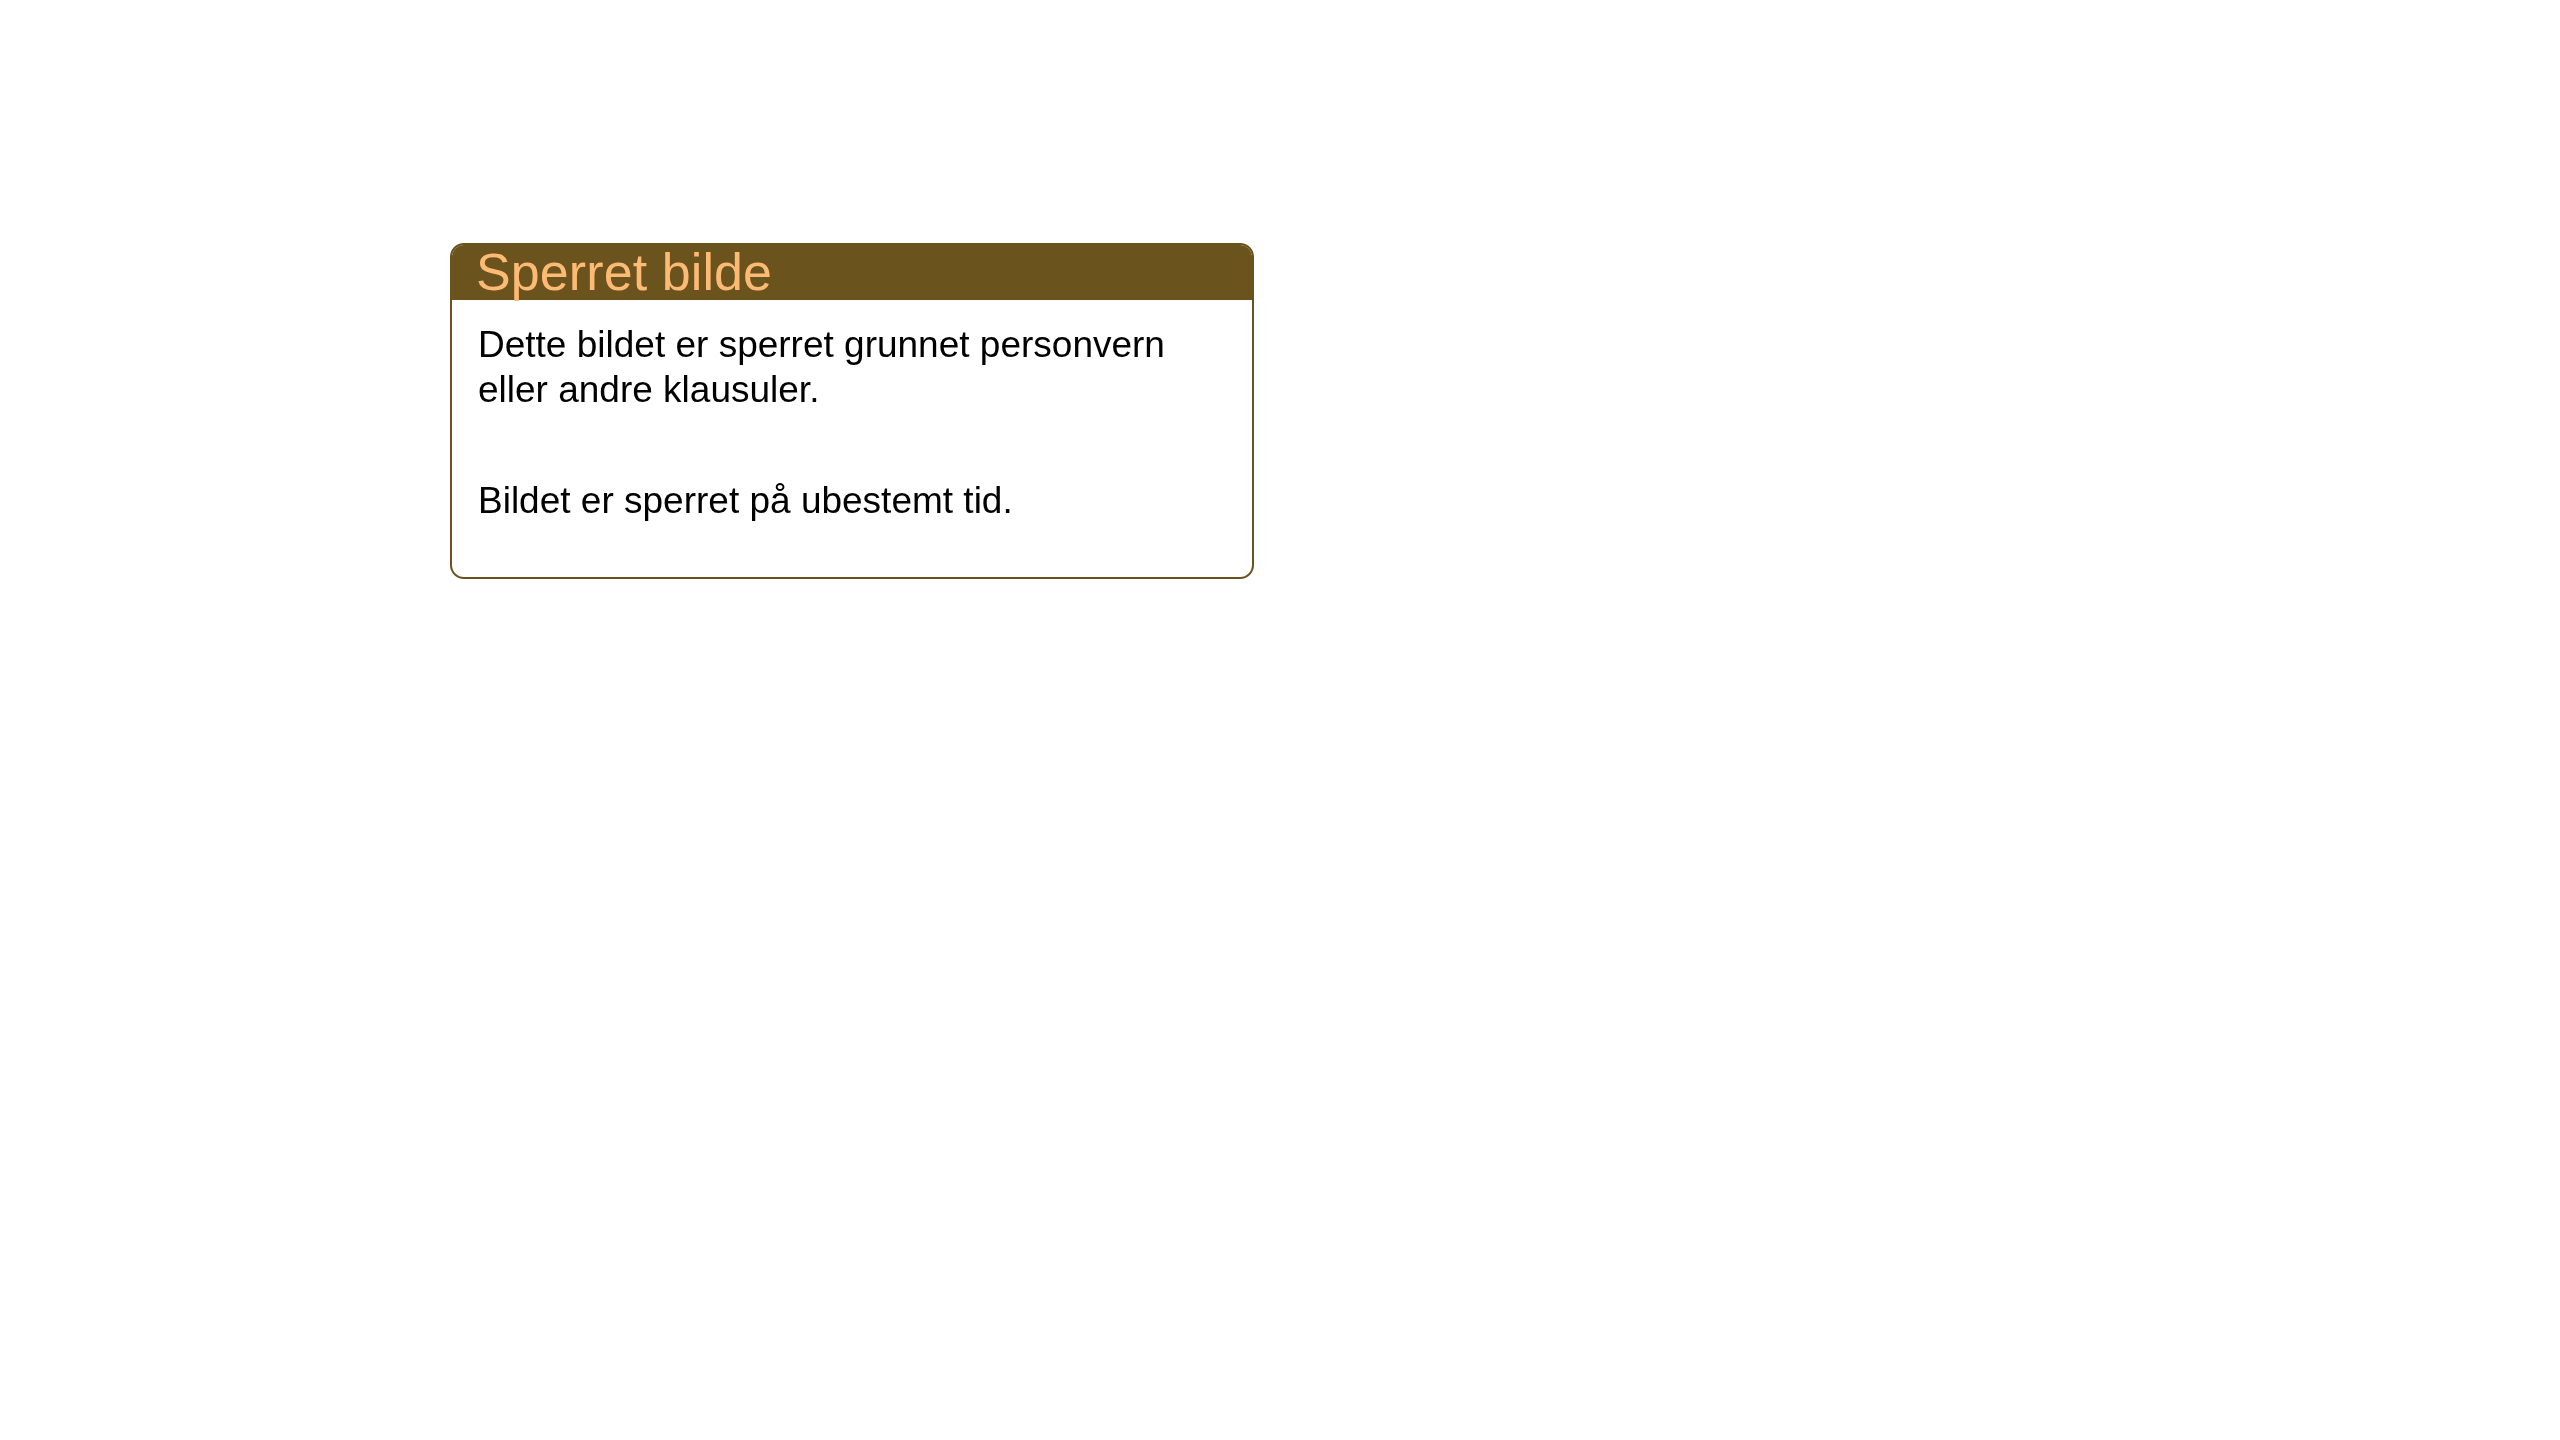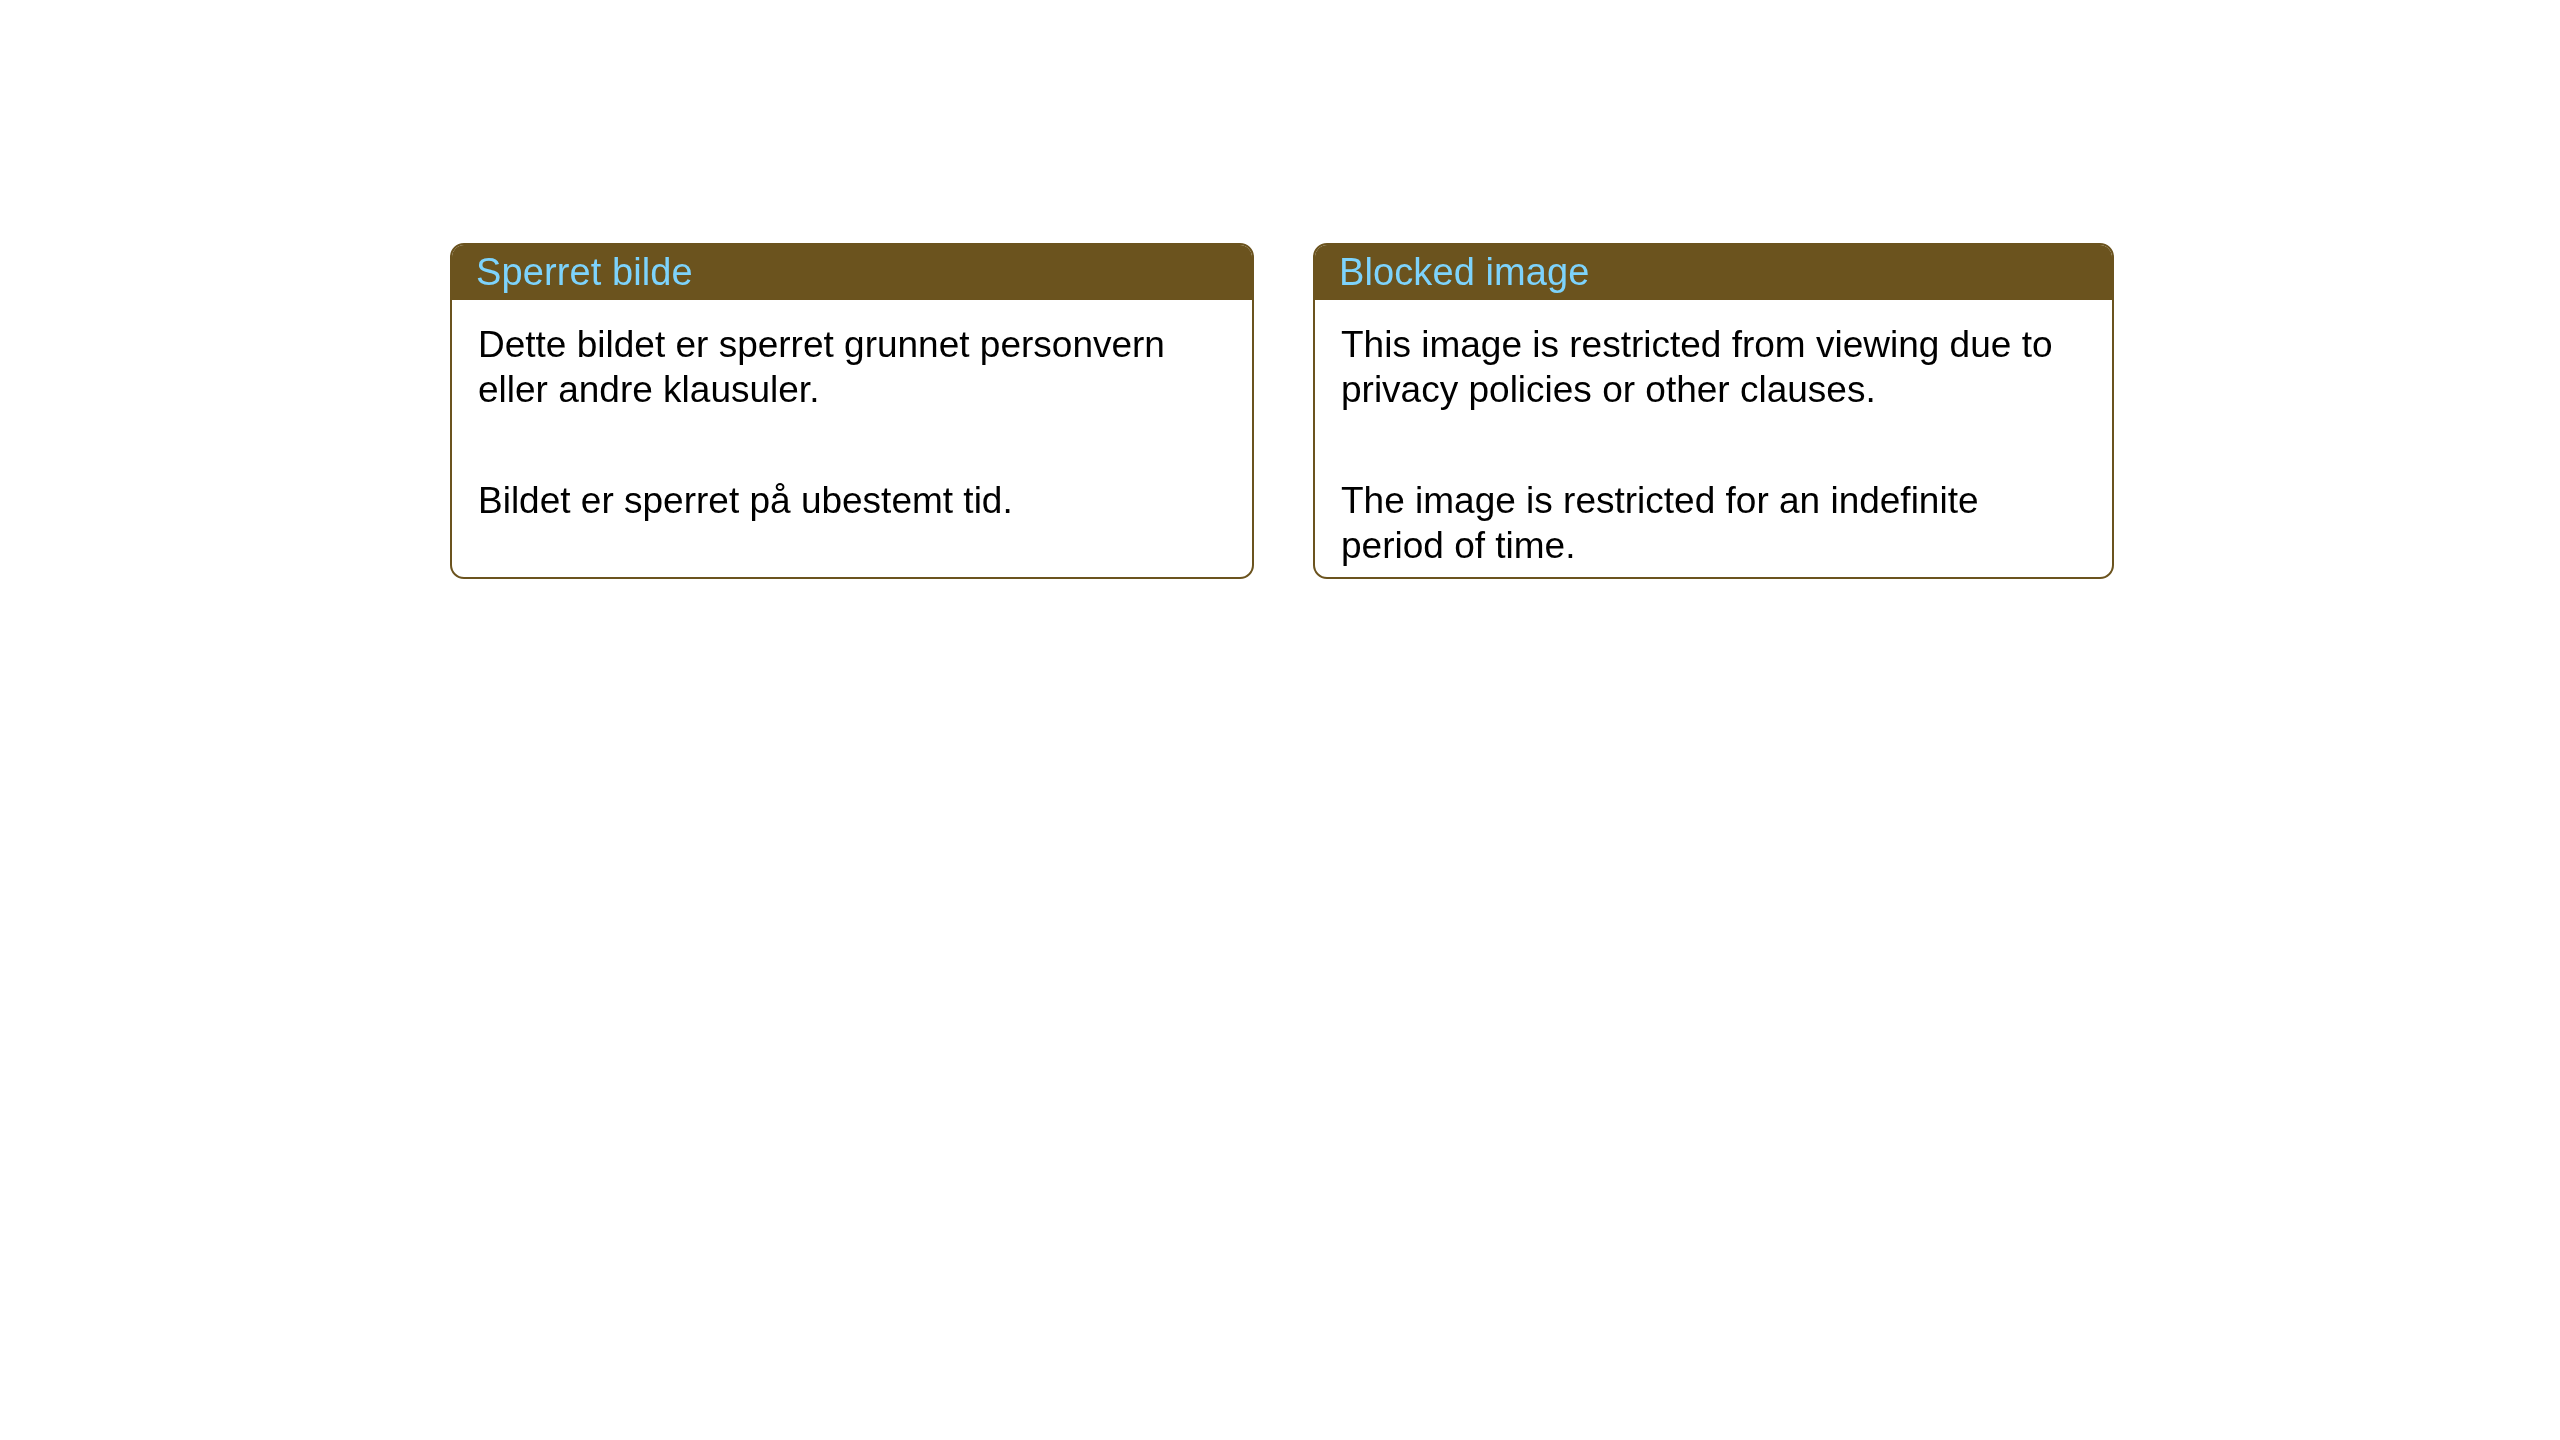--- a/index.html
+++ b/index.html
@@ -51,22 +51,22 @@
     background: #6b531e;
     margin: -2px -2px 0 -2px;
     border-top-left-radius: 12px;
     border-top-right-radius: 12px;
     display: flex;
     align-items: center;
     padding: 0 0 0 26px;
   }
 
   .panel-title {
-    color: #7dd3fc;
-    font-size: 38px;
+    color: #fdba74;
+    font-size: 52px;
     font-weight: 400;
     line-height: 46px;
     letter-spacing: 0.1px;
     white-space: nowrap;
   }
 
   .panel-body {
     padding: 22px 26px 0 26px;
   }
 
@@ -94,23 +94,14 @@
   <section class="notice-panel" id="panel-no">
     <div class="panel-header">
       <h1 class="panel-title">Sperret bilde</h1>
     </div>
     <div class="panel-body">
       <p class="panel-paragraph">Dette bildet er sperret grunnet personvern eller andre klausuler.</p>
       <p class="panel-paragraph">Bildet er sperret på ubestemt tid.</p>
     </div>
   </section>
 
-  <section class="notice-panel" id="panel-en">
-    <div class="panel-header">
-      <h1 class="panel-title">Blocked image</h1>
-    </div>
-    <div class="panel-body">
-      <p class="panel-paragraph">This image is restricted from viewing due to privacy policies or other clauses.</p>
-      <p class="panel-paragraph">The image is restricted for an indefinite period of time.</p>
-    </div>
-  </section>
 
 </div>
 
 </body></html>

